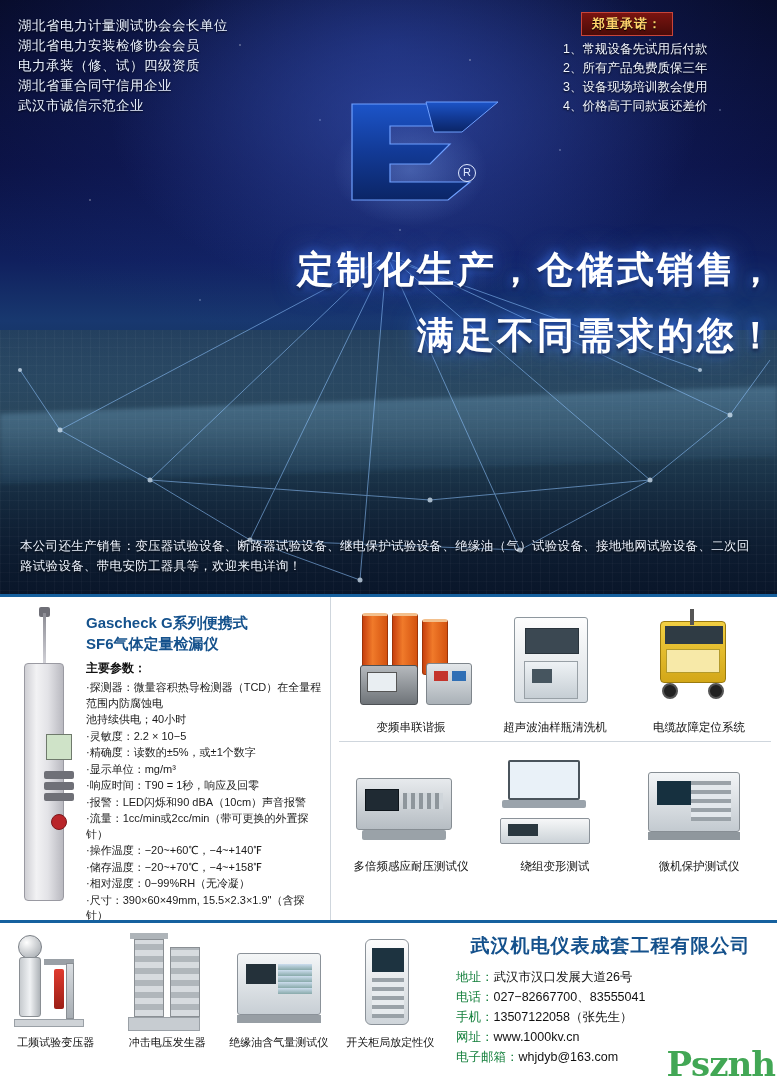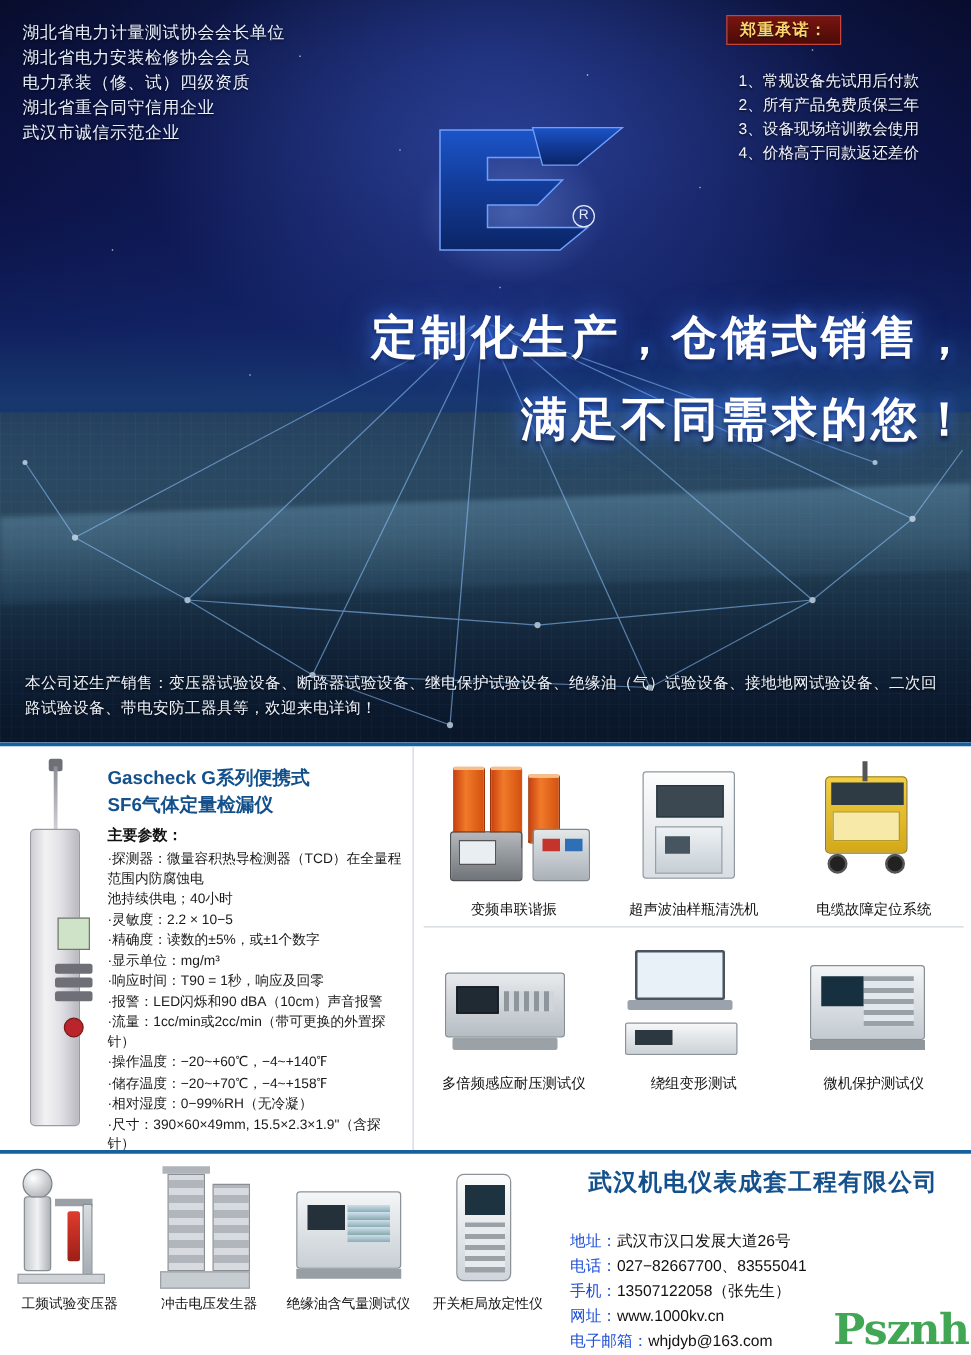--- a/index.html
+++ b/index.html
@@ -80,21 +80,21 @@
   .promise-title {
     display:inline-block;
     border:1px solid #c8443a;
     color:#ffd36b;
     background: linear-gradient(#7a1410,#4a0b08);
     font-size:13px; font-weight:bold;
     padding:2px 10px; margin-left:18px; margin-bottom:4px;
     letter-spacing:1px;
     text-shadow:0 1px 1px #000;
   }
-  .promise ol { list-style:none; margin:16px; padding:0;text-align:center; }
+  .promise ol { list-style:none; margin:0; padding:0; }
   .promise li {
     color:#f2f6ff; font-size:12.5px; line-height:19px;
     text-shadow:0 1px 2px rgba(0,0,0,.85);
     white-space:nowrap;
   }
 
   
   .logo-wrap { position:absolute; left:330px; top:96px; width:190px; height:110px; z-index:5; }
   .reg-mark {
     position:absolute; left:128px; top:68px; width:18px; height:18px;
@@ -229,24 +229,24 @@
   .oilbox .g { position:absolute; right:8px; top:10px; width:34px; height:30px; background:repeating-linear-gradient(0deg,#8aa, #cde 6px); }
 
   .handheld { width:44px; height:86px; background:linear-gradient(#fdfdfd,#cfd5da); border:1px solid #8b9299; border-radius:6px; }
   .handheld .hs { position:absolute; left:6px; top:8px; width:32px; height:24px; background:#1d3340; }
   .handheld .hk { position:absolute; left:6px; top:38px; width:32px; height:40px;
      background:repeating-linear-gradient(0deg,#9aa2a8 0 4px,#e7ebee 4px 9px); }
 
   .bot-right { flex:1; padding:10px 12px 4px 6px; }
   .company {
     color:#14518c; font-size:19px; font-weight:bold; text-align:center;
-    letter-spacing:1px; margin-bottom:24px;
+    letter-spacing:1px; margin-bottom:8px;
   }
   .contact { font-size:12.5px; line-height:20px; color:#111; }
-  .contact .lb { color:#1d4ed8; }
+  .contact .lb { color:#15803d; }
 
   .watermark {
     position:absolute; right:2px; bottom:0px;
     font-family:"DejaVu Serif", serif; font-size:34px; font-weight:bold;
     color:#2e9e43; opacity:.9; letter-spacing:-1px;
   }
 </style>
 </head>
 <body>
 

